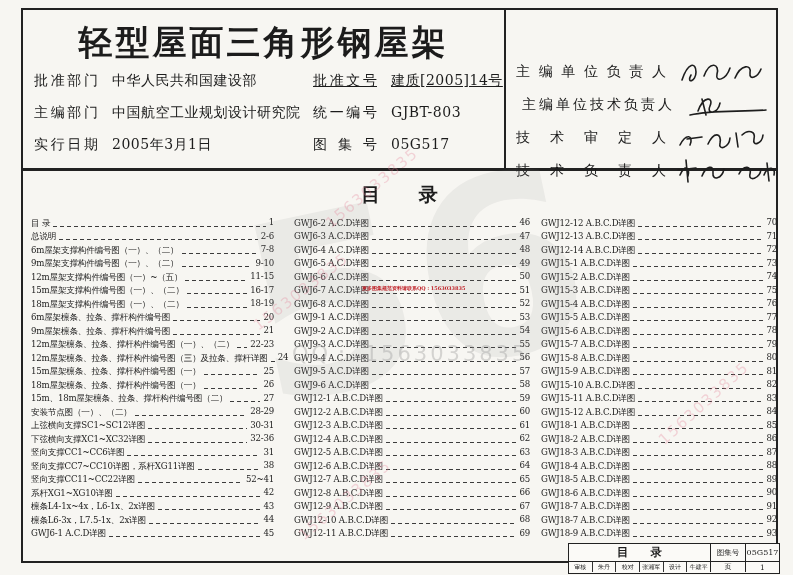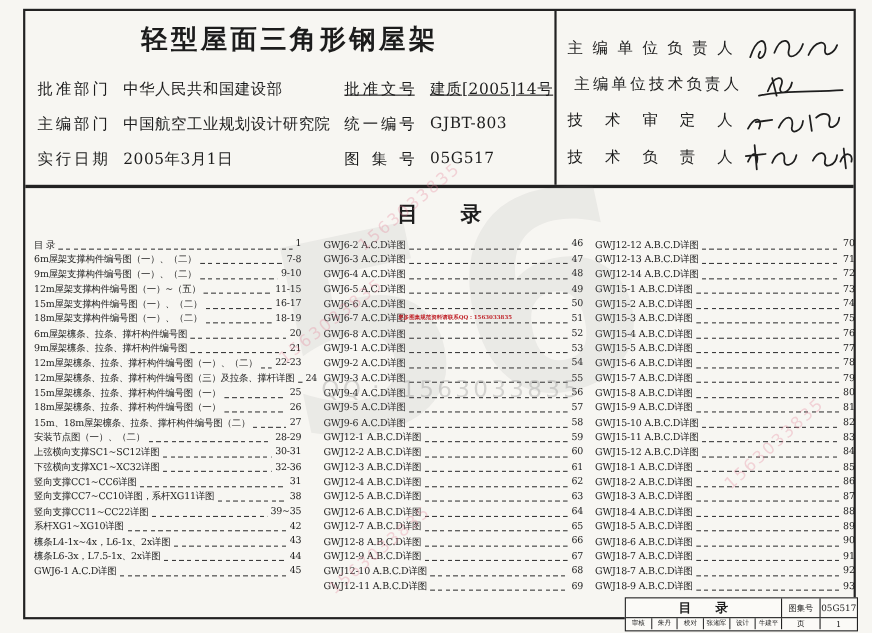--- a/index.html
+++ b/index.html
@@ -11,27 +11,27 @@
   .page{position:absolute;inset:0;}
   
   .sheet{position:absolute;left:21px;top:8px;width:757px;height:555px;
     border:2px solid #222;box-sizing:border-box;}
   
   .header{position:absolute;left:0;top:0;width:100%;height:161px;
     border-bottom:3px solid #222;box-sizing:border-box;}
   .header-left{position:absolute;left:0;top:0;width:483px;height:100%;
     border-right:2px solid #222;box-sizing:border-box;}
   .doc-title{position:absolute;top:10px;left:0;width:100%;text-align:center;
-    font-size:24px;font-weight:bold;letter-spacing:3px;
+    font-size:34px;font-weight:bold;letter-spacing:3px;
     font-family:"DejaVu Sans","Liberation Sans",sans-serif;}
   .frow{position:absolute;display:flex;font-size:14px;white-space:nowrap;}
   .flabel{width:64px;text-align:justify;text-align-last:justify;margin-right:14px;}
   .fvalue{letter-spacing:.5px;}
   .header-right{position:absolute;left:483px;top:0;right:0;height:100%;}
-  .sig-row{position:absolute;left:10px;height:24px;display:flex;align-items:center;}
+  .sig-row{position:absolute;left:10px;height:24px;display:flex;align-items:center;margin-top:28px;}
   .sig-label{width:150px;font-size:14px;text-align:justify;text-align-last:justify;}
   .sig-row svg{margin-left:6px;}
   
   .toc-heading{position:absolute;top:172px;left:0;width:100%;text-align:center;
     font-size:19px;font-weight:bold;letter-spacing:16px;text-indent:16px;
     font-family:"DejaVu Sans","Liberation Sans",sans-serif;}
   .toc-col{position:absolute;top:205px;}
   .toc-row{display:flex;align-items:flex-end;height:13.5px;font-size:8.6px;
     letter-spacing:-0.2px;line-height:11px;}
   .toc-row .t{white-space:nowrap;}
@@ -148,20 +148,25 @@
     </div>
 
     <div class="toc-heading">目 录</div>
     <div class="toc-col" style="left:8px;width:243px;">
         <div class="toc-row">
     <span class="t">目  录</span>
     <span class="lead"></span>
     <span class="p">1</span>
   </div>
         <div class="toc-row">
+    <span class="t">总说明</span>
+    <span class="lead"></span>
+    <span class="p">2-6</span>
+  </div>
+        <div class="toc-row">
     <span class="t">6m屋架支撑构件编号图（一）、（二）</span>
     <span class="lead"></span>
     <span class="p">7-8</span>
   </div>
         <div class="toc-row">
     <span class="t">9m屋架支撑构件编号图（一）、（二）</span>
     <span class="lead"></span>
     <span class="p">9-10</span>
   </div>
         <div class="toc-row">
@@ -235,21 +240,21 @@
     <span class="p">31</span>
   </div>
         <div class="toc-row">
     <span class="t">竖向支撑CC7~CC10详图，系杆XG11详图</span>
     <span class="lead"></span>
     <span class="p">38</span>
   </div>
         <div class="toc-row">
     <span class="t">竖向支撑CC11~CC22详图</span>
     <span class="lead"></span>
-    <span class="p">39~35</span>
+    <span class="p">52~41</span>
   </div>
         <div class="toc-row">
     <span class="t">系杆XG1~XG10详图</span>
     <span class="lead"></span>
     <span class="p">42</span>
   </div>
         <div class="toc-row">
     <span class="t">檩条L4-1x~4x，L6-1x、2x详图</span>
     <span class="lead"></span>
     <span class="p">43</span>

